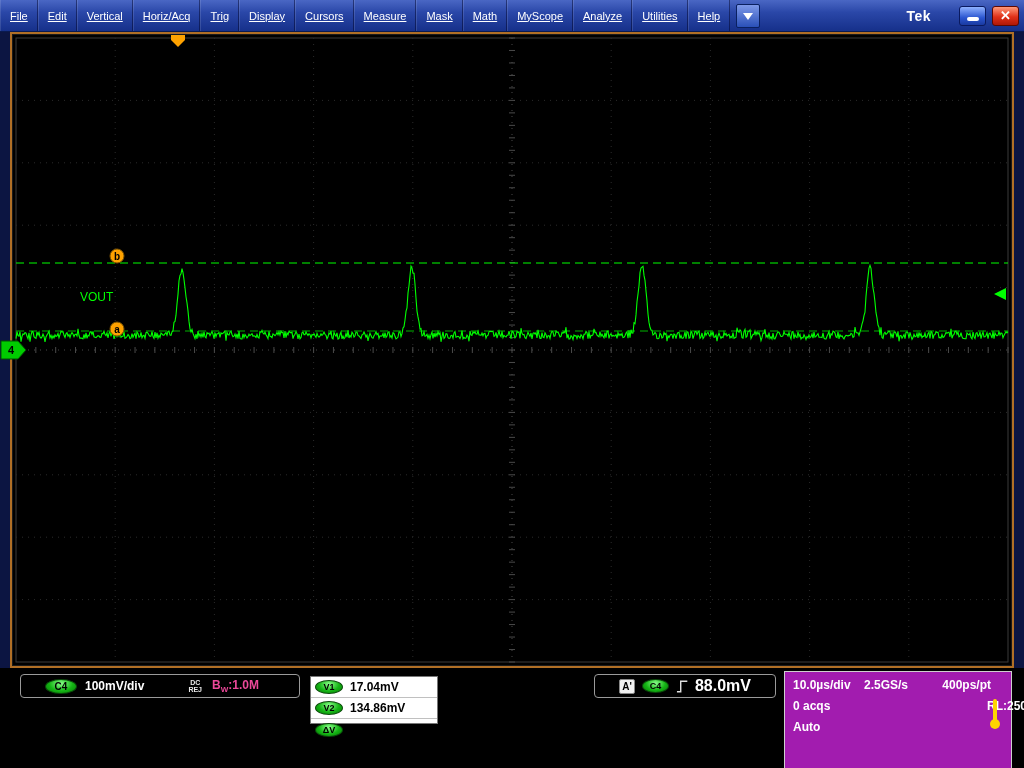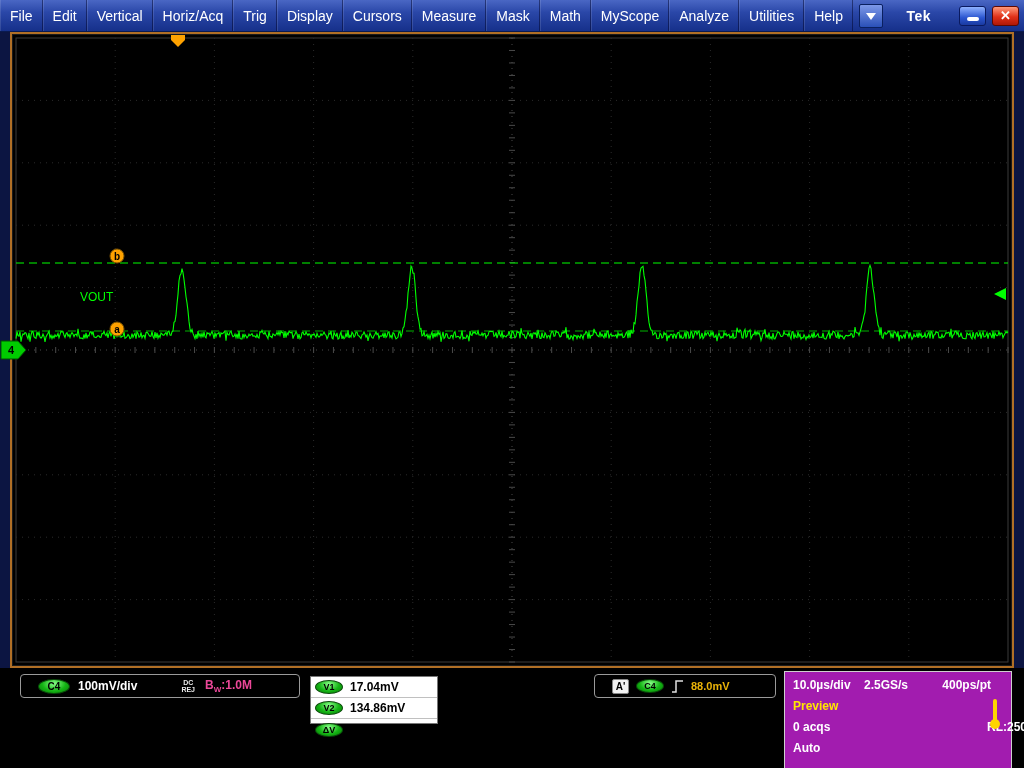--- a/index.html
+++ b/index.html
@@ -6,23 +6,23 @@
   html,body { width:1024px; height:768px; overflow:hidden; background:#000; font-family:"Liberation Sans", sans-serif; }
 
   
   .menubar {
     height:32px; width:1024px; display:flex; align-items:stretch;
     background:linear-gradient(180deg,#4a67c4 0%, #2a47a8 40%, #16308a 100%);
     border-bottom:1px solid #0a1a50;
   }
   .menu-items { display:flex; align-items:stretch; }
   .menu-item {
-    display:flex; align-items:center; padding:4px 9px; color:#fff; font-size:14px;
+    display:flex; align-items:center; padding:4px 9px; color:#fff; font-size:11px;
     border-right:1px solid rgba(0,0,30,.45); border-left:1px solid rgba(255,255,255,.12);
-    cursor:default; white-space:nowrap;
+    cursor:default; white-space:nowrap;text-decoration:underline;
   }
   .dropdown-btn {
     width:24px; height:24px; margin:4px 0 0 6px; align-self:flex-start;
     background:linear-gradient(180deg,#7d98e8,#2a50b8); border:1px solid #0a2060; border-radius:2px;
     display:flex; align-items:center; justify-content:center; cursor:pointer;
   }
   .caret { width:0; height:0; border-left:5px solid transparent; border-right:5px solid transparent; border-top:7px solid #fff; }
   .menubar .spacer { flex:1; }
   .tek-logo { color:#fff; font-weight:bold; font-size:14px; align-self:center; margin-right:28px; letter-spacing:.5px; }
   .win-btn {
@@ -39,21 +39,21 @@
     position:relative; width:1004px; height:636px; background:#000;
     border:2px solid #b06f26; box-shadow: inset 0 0 0 1px #1a1a1a;
   }
   #scope-svg { width:1000px; height:632px; display:block; overflow:visible; }
 
   
   .bottom-bar { position:relative; height:100px; width:1024px; background:#000; color:#fff; }
 
   .readout {
     position:absolute; height:24px; border:1px solid #9a9a9a; border-radius:4px;
-    display:flex; align-items:center; padding:0 17px; background:#000;
+    display:flex; align-items:center; padding:0 24px; background:#000;
   }
   .vertical-readout { left:20px; top:6px; width:280px; }
   .trig-readout { left:594px; top:6px; width:182px; gap:7px; }
 
   .ch-badge {
     display:inline-flex; align-items:center; justify-content:center;
     width:32px; height:15px; border-radius:50%;
     background:radial-gradient(ellipse at 50% 28%, #8cff8c 0%, #14b414 55%, #077807 100%);
     color:#000; font-size:10px; font-weight:bold; border:1px solid #0a4a0a;
   }
@@ -70,21 +70,21 @@
     display:inline-flex; align-items:center; justify-content:center;
     width:28px; height:14px; border-radius:50%;
     background:radial-gradient(ellipse at 50% 28%, #8cff8c 0%, #14b414 55%, #077807 100%);
     color:#000; font-size:9px; font-weight:bold; border:1px solid #0a4a0a;
   }
   .meas-val { color:#000; font-weight:bold; font-size:12px; }
 
   .a-badge { display:inline-flex; align-items:center; justify-content:center; width:17px; height:15px;
              background:#f2f2f2; color:#000; font-size:10px; font-weight:bold; border:1px solid #888; border-radius:2px; }
   .slope-icon { width:13px; height:15px; }
-  .trig-level { color:#eab308; font-weight:bold; font-size:11px; }
+  .trig-level { color:#ffffff; font-weight:bold; font-size:16px; }
 
   .horiz-panel {
     position:absolute; left:784px; top:3px; width:228px; height:120px;
     border:1px solid #cfcfcf; background:#a21caf; padding:3px 8px;
     font-size:12px; font-weight:bold; color:#fff;
   }
   .hp-row { position:relative; height:21px; line-height:21px; }
   .hp-row .sr { margin-left:10px; }
   .hp-row .res { position:absolute; right:12px; }
   .hp-row .rl { position:absolute; left:146px;padding-left:48px; }
@@ -299,21 +299,20 @@
     </svg>
     <span class="trig-level">88.0mV</span>
   </div>
 
   <div class="horiz-panel">
     <div class="hp-row">
       <span>10.0µs/div</span>
       <span class="sr">2.5GS/s</span>
       <span class="res">400ps/pt</span>
     </div>
-    <div class="hp-row preview-text">Preview</div>
     <div class="hp-row">
       <span>0 acqs</span>
       <span class="rl">RL:250k</span>
     </div>
     <div class="hp-row">Auto</div>
     <svg class="thermo" width="12" height="32" viewBox="0 0 12 32">
       <line x1="6" y1="3" x2="6" y2="22" stroke="#ffd400" stroke-width="4" stroke-linecap="round"></line>
       <circle cx="6" cy="26" r="5" fill="#ffd400"></circle>
     </svg>
   </div>

